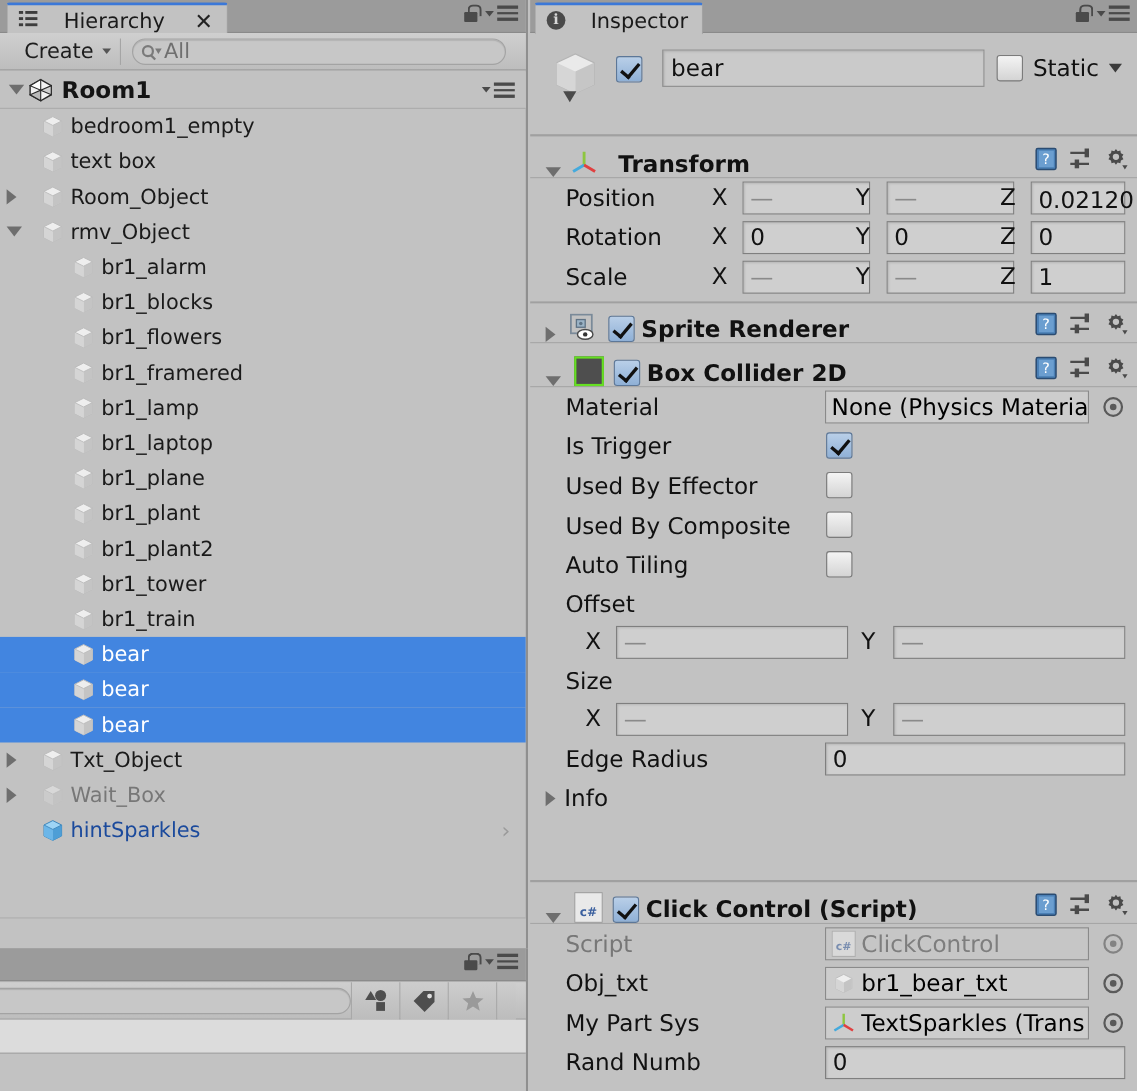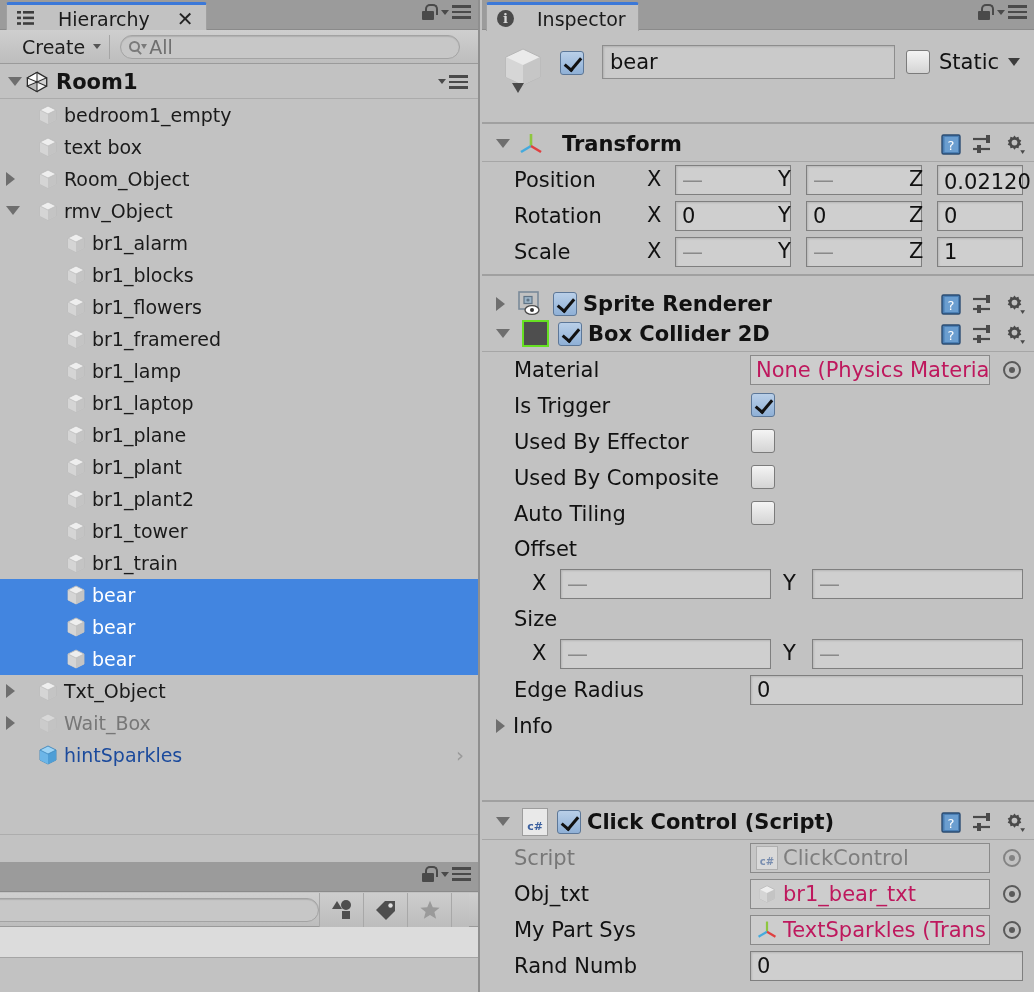--- a/index.html
+++ b/index.html
@@ -227,21 +227,21 @@
     border-bottom: 5px solid #333; display: block;
   }
   .popup .updown i.d {
     width: 0; height: 0; border-left: 4px solid transparent; border-right: 4px solid transparent;
     border-top: 5px solid #333; display: block;
   }
 
   
   .comp { position: absolute; left: 0; width: 552px; background: #c2c2c2; }
   .comp-head {
-    position: relative; height: 36px; display: flex; align-items: center;
+    position: relative; height: 36px; display: flex; align-items: flex-end;
     border-bottom: 1px solid #a6a6a6;
   }
   .comp-head .foldout { margin-left: 14px; }
   .comp-title { font-weight: bold; font-size: 21px; color: #111; margin-left: 6px; }
   .comp-head .hdr-icons { position: absolute; right: 8px; top: 7px; display: flex; align-items: center; gap: 9px; }
 
   .book-ico { width: 23px; height: 23px; position: relative; }
   .preset-ico { width: 22px; height: 21px; position: relative; }
   .gear-ico { width: 23px; height: 23px; position: relative; }
 
@@ -253,21 +253,21 @@
     box-shadow: inset 1px 1px 2px rgba(0,0,0,0.12);
     height: 30px; display: flex; align-items: center;
     padding-left: 6px; font-size: 21px; color: #111;
     position: absolute;
   }
   .field.empty { color: #8a8a8a; }
   .axis { position: absolute; font-size: 21px; color: #111; }
   .objfield {
     background: #cdcdcd; border: 1px solid #8a8a8a;
     height: 30px; display: flex; align-items: center; gap: 5px;
-    padding-left: 5px; font-size: 21px; color: #be185d;
+    padding-left: 5px; font-size: 21px; color: #000000;
     position: absolute; overflow: hidden; white-space: nowrap;
   }
   .objfield.dim { color: #7e7e7e; background: #c6c6c6; }
   .target-ico {
     position: absolute; width: 18px; height: 18px; border: 2px solid #5a5a5a; border-radius: 50%;
   }
   .target-ico::after {
     content: ""; position: absolute; left: 4px; top: 4px; width: 6px; height: 6px;
     background: #5a5a5a; border-radius: 50%;
   }
@@ -760,21 +760,21 @@
             </div>
             <span class="axis" style="left: 427px; top: 5px;">Z</span>
             <div class="field" style="left: 455px; top: 3px; width: 86px;">
               <span>1</span>
             </div>
           </div>
         </div>
     </div>
     <div class="sep-line" style="top:274px;"></div>
 
-    <div class="comp" style="top:286px;height:38px;">
+    <div class="comp" style="top:276px;height:38px;">
       <div class="comp-head">
         <span class="foldout closed"></span>
         <span class="sr-ico" style="margin-left:12px;">
           <svg width="28" height="26" viewBox="0 0 28 26">
             <rect x="2" y="1" width="19" height="17" fill="none" stroke="#7a8a99" stroke-width="1.6"></rect>
             <rect x="7" y="5.5" width="8" height="7" fill="#9bb3c6" stroke="#5f7385" stroke-width="1.2"></rect>
             <circle cx="11" cy="9" r="1.6" fill="#5f7385"></circle>
             <ellipse cx="15" cy="19" rx="7" ry="4.4" fill="#ffffff" stroke="#4a4a4a" stroke-width="1.3"></ellipse>
             <circle cx="15" cy="19" r="2" fill="#333"></circle>
           </svg>

